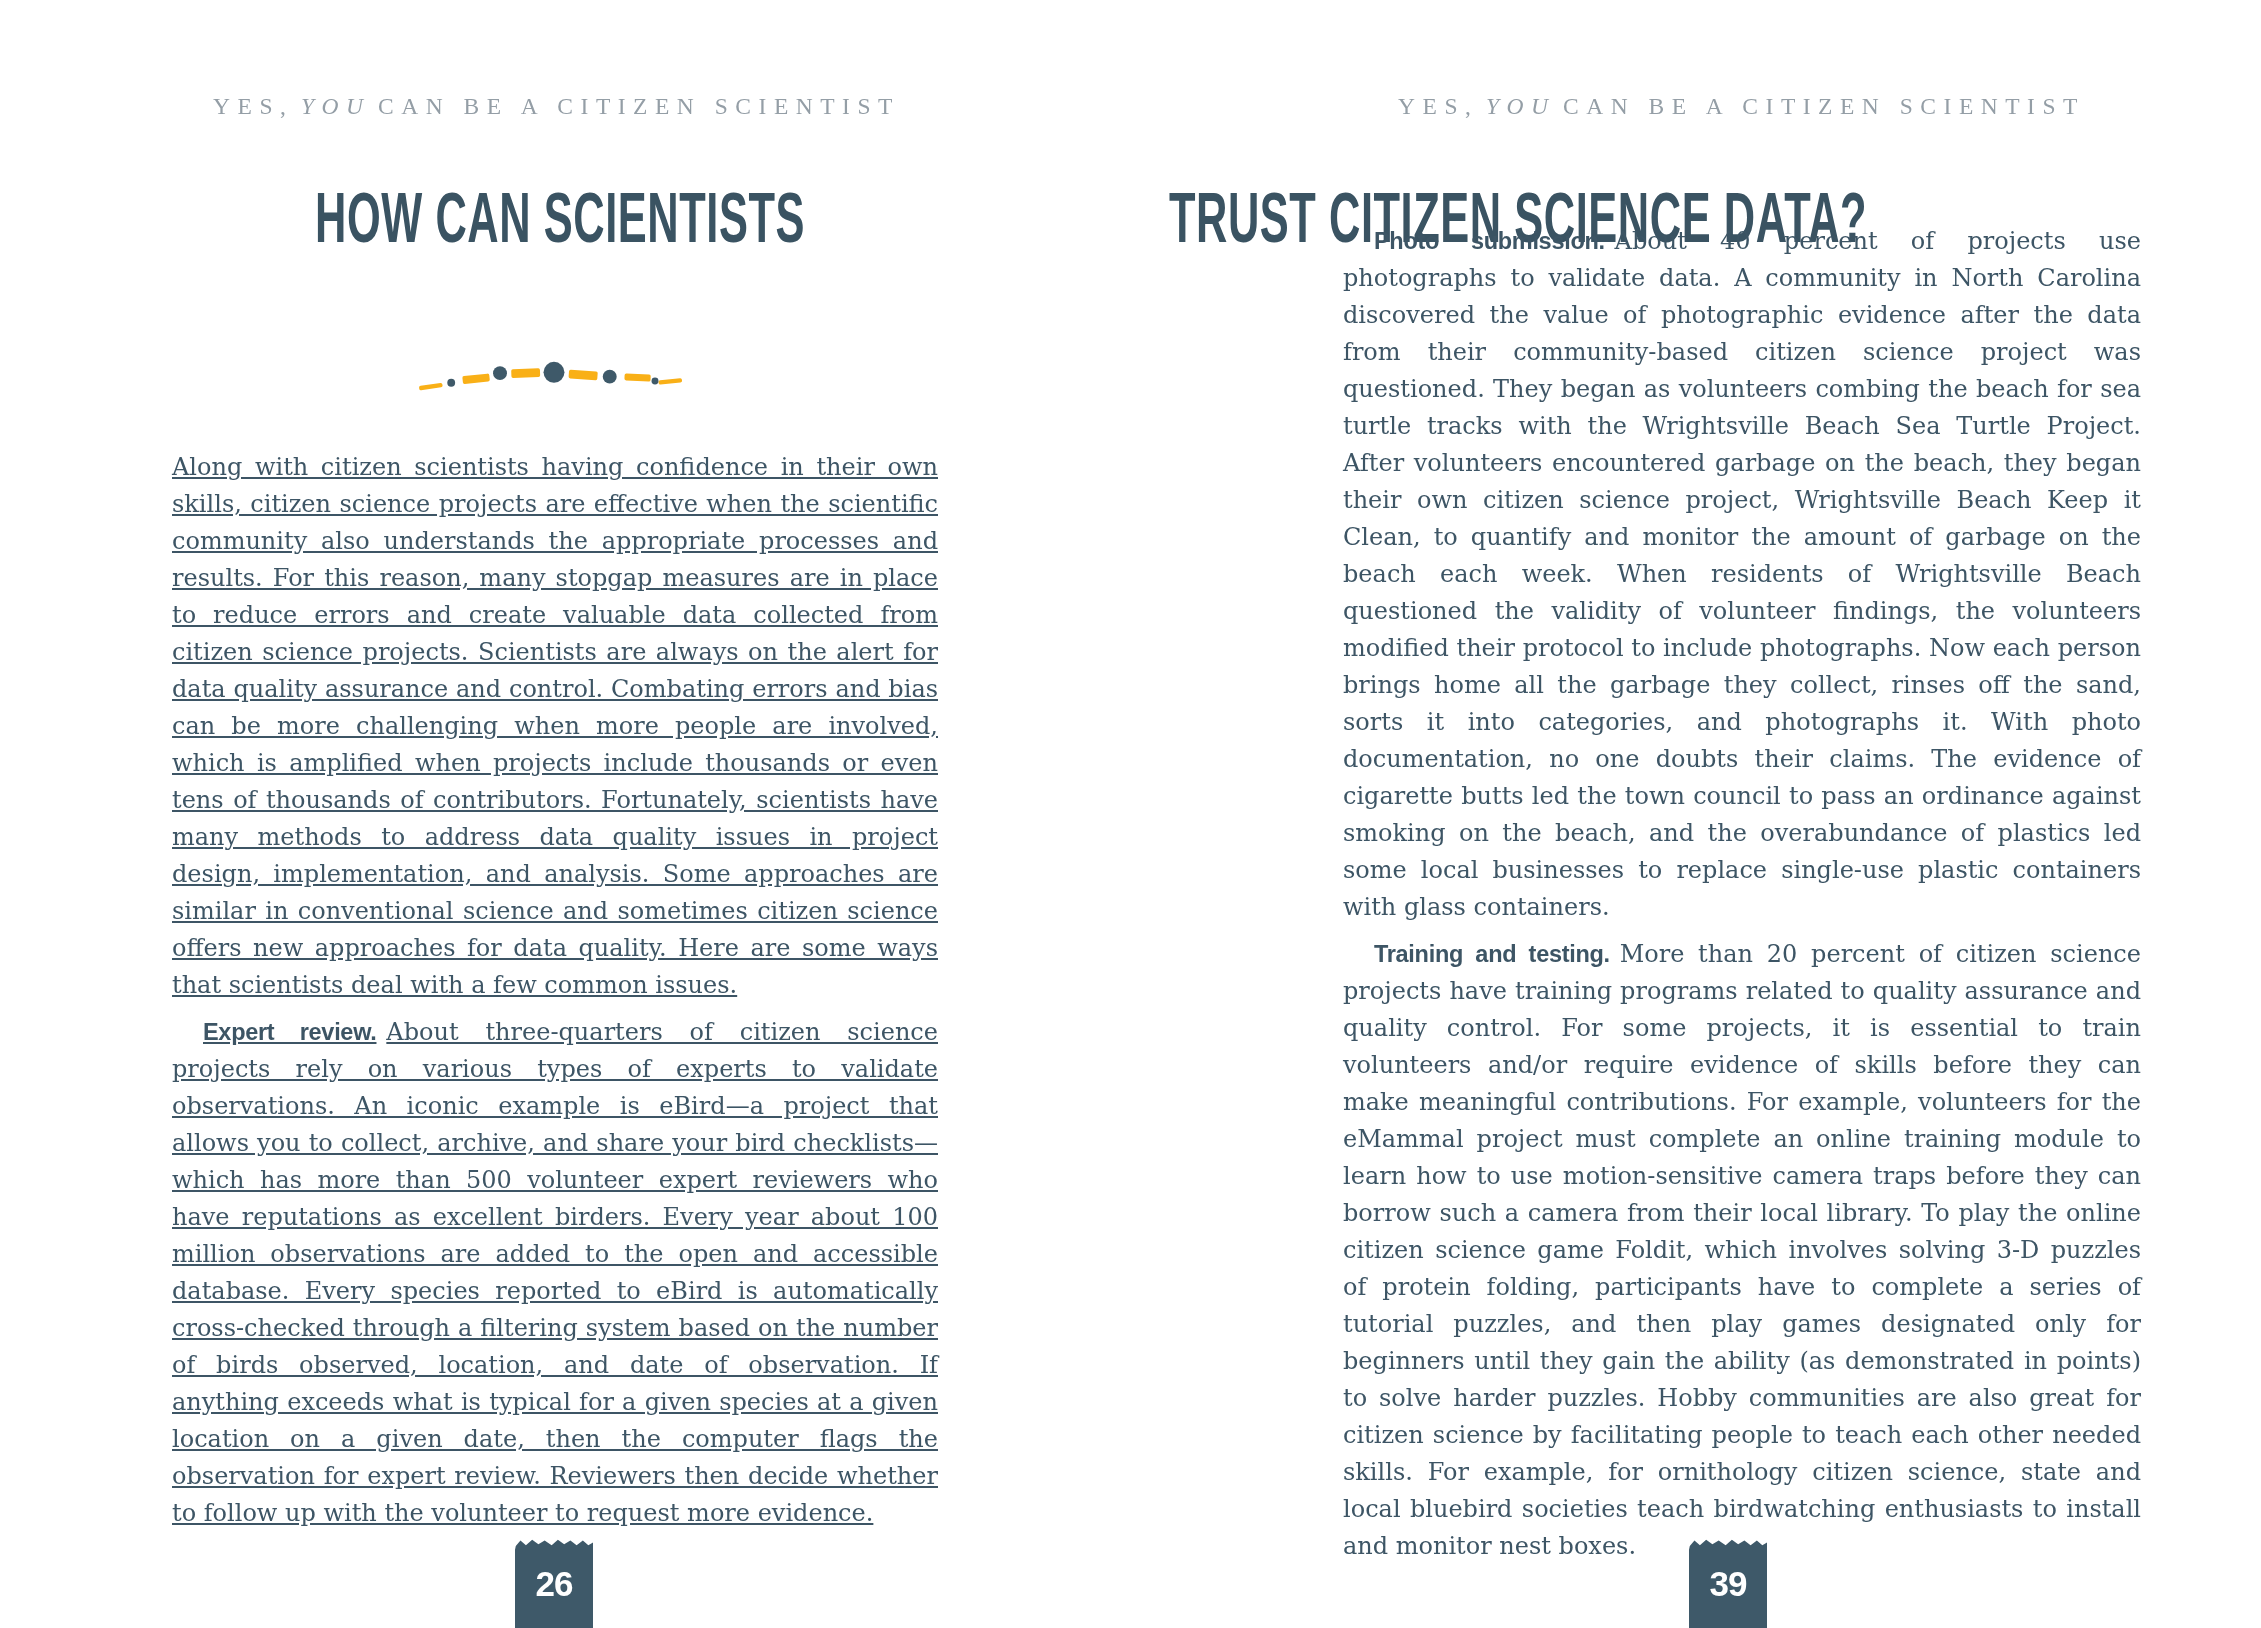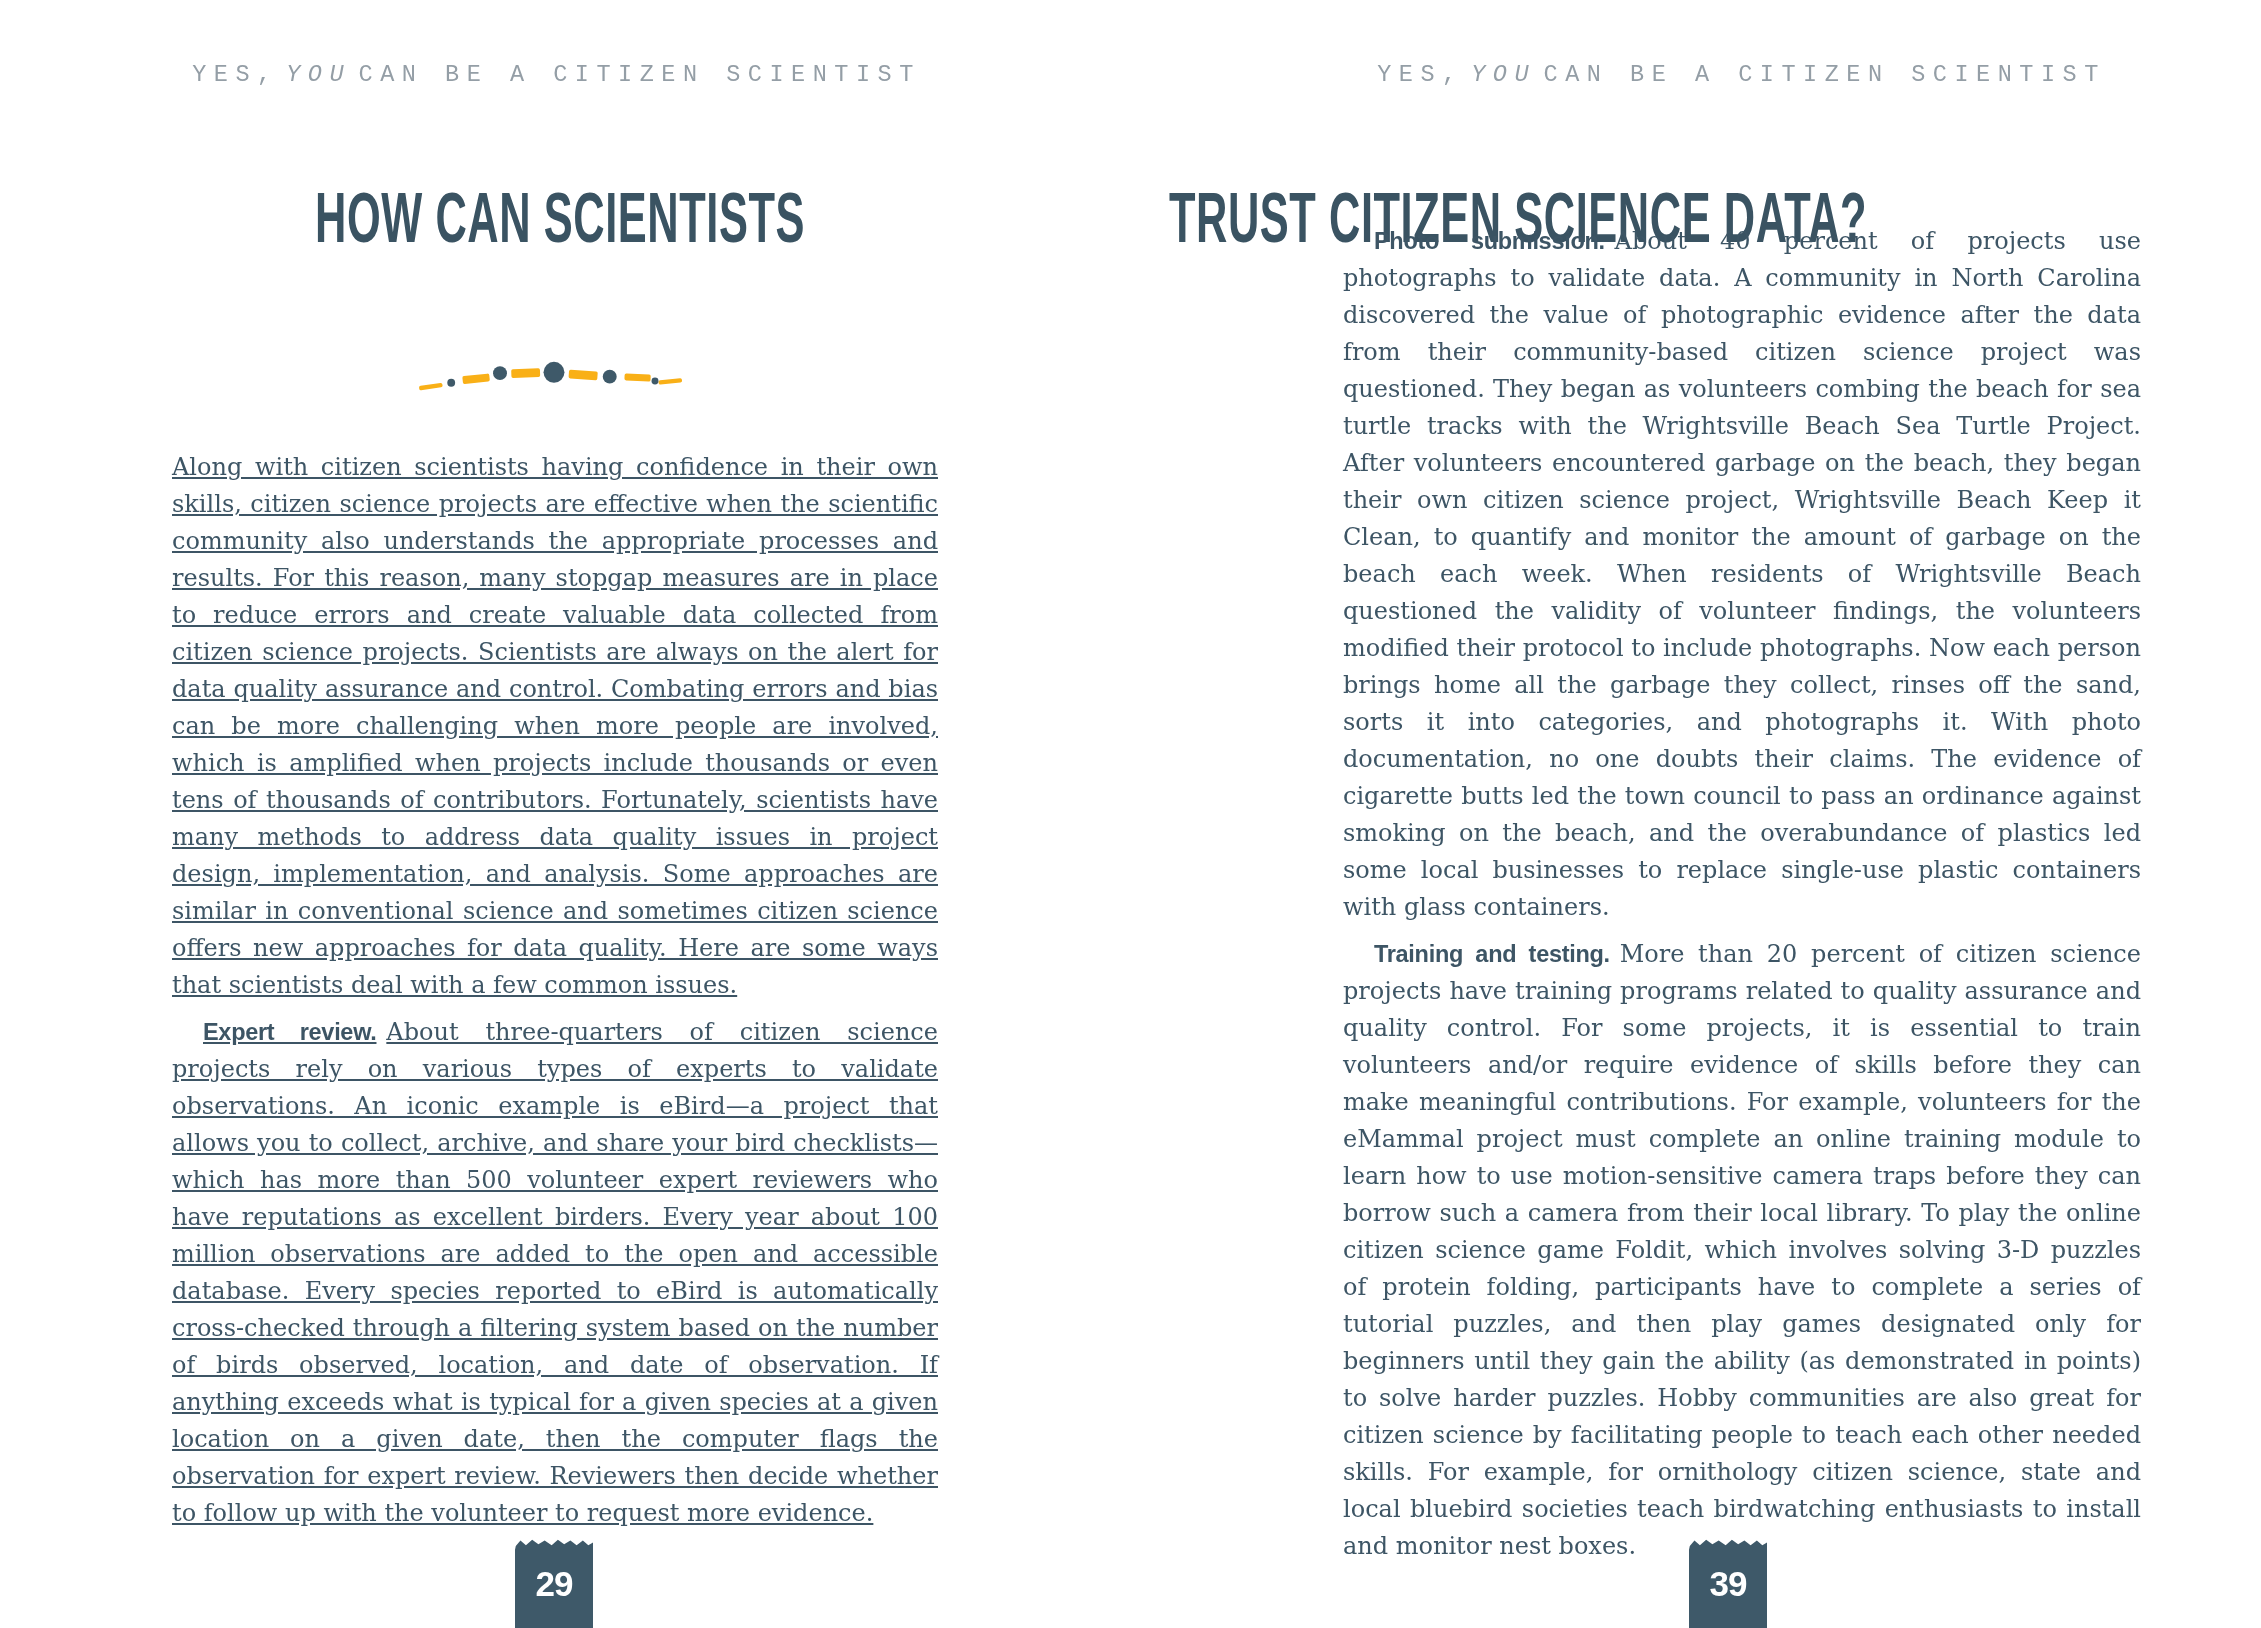--- a/index.html
+++ b/index.html
@@ -16,23 +16,23 @@
     top: 0;
     width: 1131px;
     height: 1628px;
   }
   .page-left  { left: 0; }
   .page-right { left: 1131px; }
 
   
   .running-header {
     position: absolute;
-    top: 61px;
+    top: 93px;
     text-align: center;
-    font-family: Liberation Mono, monospace;
+    font-family: Liberation Serif, serif;
     font-size: 23.5px;
     font-weight: 400;
     letter-spacing: 0.32em;
     color: #949ea6;
     white-space: nowrap;
   }
   .page-left  .running-header { left: 165px; width: 783px; }
   .page-right .running-header { left: 203px; width: 815px; }
   .running-header .hdr-seg { display: inline; }
   .running-header .hdr-emph { font-style: italic; margin: 0 0.32em; }
@@ -143,21 +143,21 @@
         <circle cx="271" cy="24" r="4"></circle>
       </g>
     </svg>
 
     <div class="body-block">
       <p class="body-para"><span class="para-lead"></span><span class="para-text">Along with citizen scientists having confidence in their own skills, citizen science projects are effective when the scientific community also understands the appropriate processes and results. For this reason, many stopgap measures are in place to reduce errors and create valuable data collected from citizen science projects. Scientists are always on the alert for data quality assurance and control. Combating errors and bias can be more challenging when more people are involved, which is amplified when projects include thousands or even tens of thousands of contributors. Fortunately, scientists have many methods to address data quality issues in project design, implementation, and analysis. Some approaches are similar in conventional science and sometimes citizen science offers new approaches for data quality. Here are some ways that scientists deal with a few common issues.</span></p>
       <p class="body-para indented"><span class="para-lead">Expert review.</span><span class="para-text">About three-quarters of citizen science projects rely on various types of experts to validate observations. An iconic example is eBird—a project that allows you to collect, archive, and share your bird checklists—which has more than 500 volunteer expert reviewers who have reputations as excellent birders. Every year about 100 million observations are added to the open and accessible database. Every species reported to eBird is automatically cross-checked through a filtering system based on the number of birds observed, location, and date of observation. If anything exceeds what is typical for a given species at a given location on a given date, then the computer flags the observation for expert review. Reviewers then decide whether to follow up with the volunteer to request more evidence.</span></p>
     </div>
 
     <div class="page-badge">
-      <span class="badge-number">29</span>
+      <span class="badge-number">26</span>
     </div>
   </div>
 
   <div class="page page-right">
 
     <div class="running-header">
       <span class="hdr-seg">YES,</span><span class="hdr-seg hdr-emph">YOU</span><span class="hdr-seg">CAN BE A CITIZEN SCIENTIST</span>
     </div>
 
     <div class="body-block">

